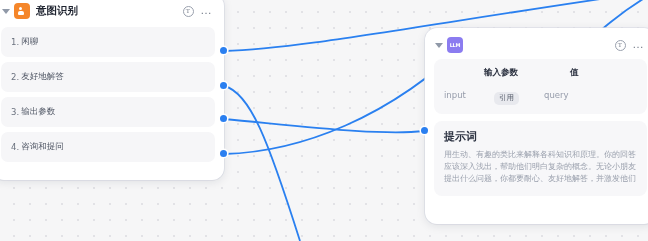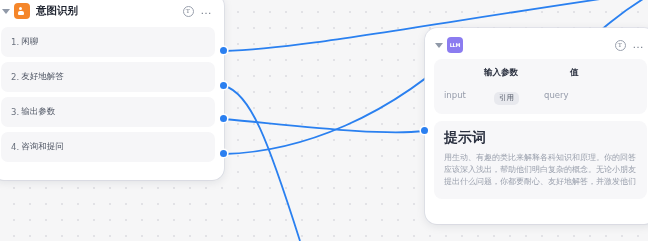--- a/index.html
+++ b/index.html
@@ -106,21 +106,21 @@
   .col-b { width: 50px; flex: 0 0 50px; }
   .h-label { font-size: 8.5px; font-weight: bold; color: #2b3140; }
   .v-label { font-size: 8.5px; color: #969cab; }
   .tag {
     display: inline-block;
     background: #e8e9ee; color: #565d6b;
     border-radius: 5px; padding: 1.5px 5px;
     font-size: 7.5px;
   }
   .truncate { overflow: hidden; text-overflow: ellipsis; white-space: nowrap; }
-  .prompt-title { font-size: 14px; font-weight: bold; color: #2b3140; margin-bottom: 5px; }
+  .prompt-title { font-size: 11px; font-weight: bold; color: #2b3140; margin-bottom: 5px; }
   .prompt-body {
     font-size: 8px; color: #9aa0ad; line-height: 1.55;
     max-height: 38px; overflow: hidden;
   }
 
   
   .port {
     position: absolute; width: 7px; height: 7px;
     border-radius: 50%; background: #2a7ff0;
     box-shadow: 0 0 0 1.6px #ffffff;

